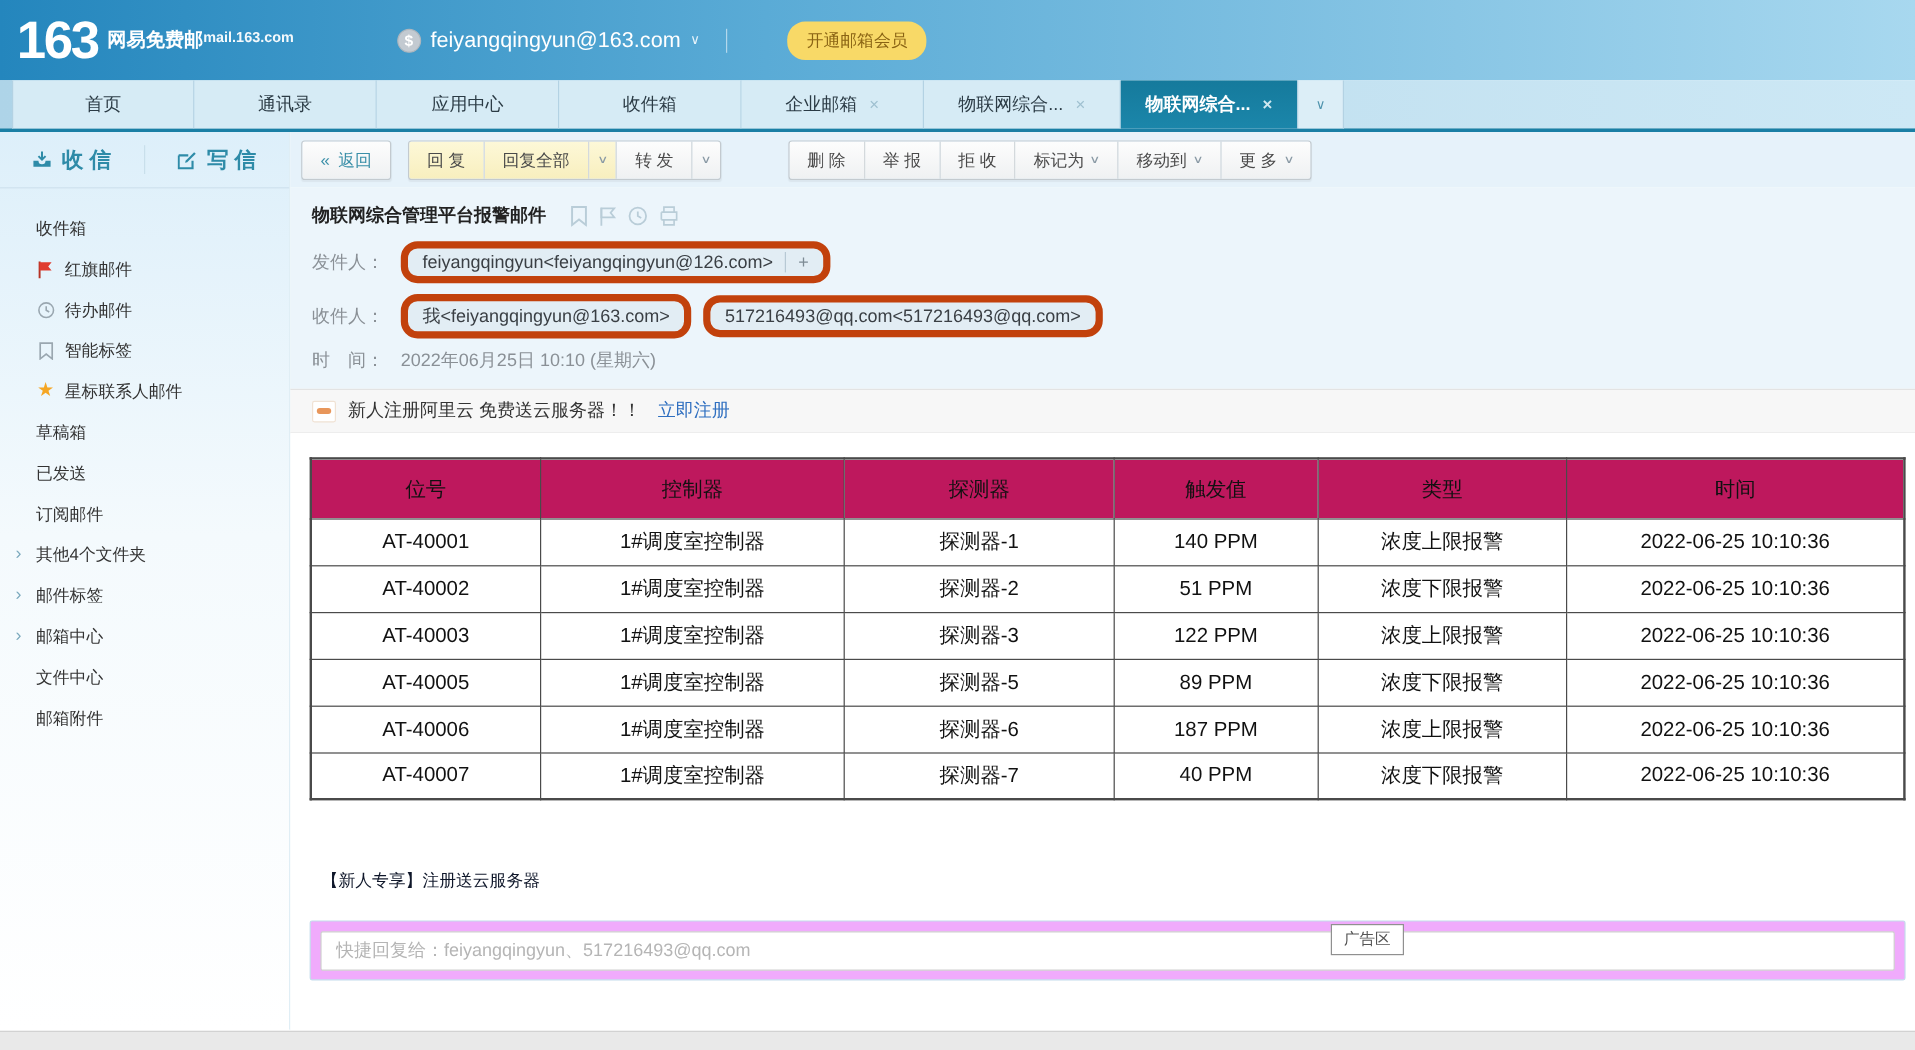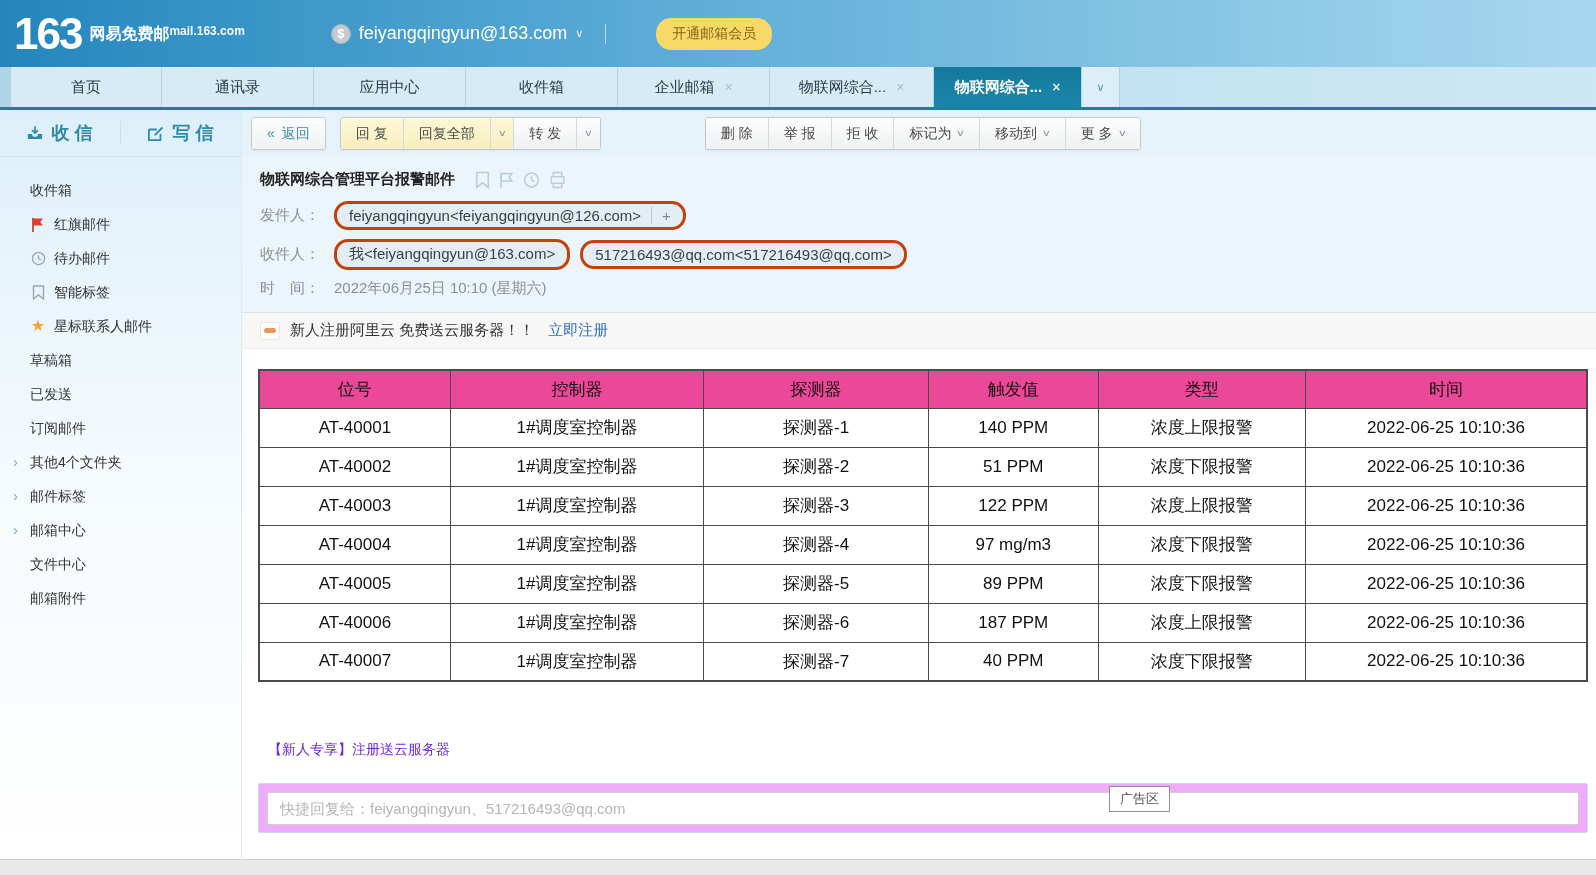--- a/index.html
+++ b/index.html
@@ -76,44 +76,44 @@
   .tbtn.back { color:#3a8fa8; }
 
   
   .mail-header { background:#ecf5fb; padding:14px 0 10px 18px; }
   .subject-row { display:flex; align-items:center; gap:8px; margin-bottom:12px; }
   .subject-row h1 { font-size:15px; color:#222; font-weight:700; margin-right:12px; }
   .subj-icons { display:flex; gap:9px; }
   .subj-icons svg { display:block; cursor:pointer; }
   .meta-row { display:flex; align-items:center; margin-bottom:9px; }
   .meta-label { font-size:15px; color:#8a9096; width:74px; flex:none; }
-  .pill { display:inline-flex; align-items:flex-start; background:#e2edf4; border:3px solid #c2410c;
+  .pill { display:inline-flex; align-items:flex-start; background:#e2edf4; border:6px solid #c2410c;
     border-radius:14px; padding:3px 12px; font-size:15px; color:#3a3f44; margin-right:10px; cursor:pointer; }
   .pill-plus { margin-left:10px; padding-left:10px; border-left:1px solid #b7c9d4;
     color:#7d8b94; font-size:15px; cursor:pointer; }
   .time-val { font-size:15px; color:#8a9096; }
 
   
   .ad-strip { height:37px; background:#f7f7f7; border-top:1px solid #e3e3e3; border-bottom:1px solid #ededed;
     display:flex; align-items:center; padding-left:18px; font-size:15px; color:#333; cursor:pointer; }
   .ad-logo { width:20px; height:18px; background:#fff; border:1px solid #f0e2d4; border-radius:2px;
     display:inline-flex; align-items:center; justify-content:center; margin-right:10px; }
   .ad-logo i { width:12px; height:5px; background:#e8965a; border-radius:3px; display:block; }
   .ad-link { color:#2f6fc0; margin-left:14px; text-decoration:none; cursor:pointer; }
 
   
   .mail-body { flex:1; background:#fff; padding:20px 8px 0 16px; position:relative; }
   table.alarm { width:100%; border-collapse:collapse; border:2px solid #4a4a4a;
     font-size:17px; color:#111; table-layout:fixed; }
   table.alarm th, table.alarm td { border:1px solid #4a4a4a; text-align:center; height:39px;
     font-weight:400; overflow:hidden; white-space:nowrap; }
-  table.alarm th { background:#ec4899; height:38px; }
+  table.alarm th { background:#be185d; height:50px; }
 
   .promo { margin:58px 0 0 10px; }
-  .promo a { font-size:14px; color:#6d28d9; text-decoration:none; cursor:pointer; }
+  .promo a { font-size:14px; color:#0f172a; text-decoration:none; cursor:pointer; }
 
   .quick-reply-wrap { margin:24px 0 0 0; position:relative; height:50px;
     background:#f0abfc; border:1px solid #c3dcec; border-radius:2px; }
   .quick-reply-wrap input { position:absolute; left:8px; top:8px; width:calc(100% - 16px); height:33px;
     border:1px solid #cfcfcf; border-radius:2px; padding-left:12px; font-size:15px; color:#333;
     font-family:inherit; outline:none; background:#fff; }
   .quick-reply-wrap input::placeholder { color:#b5b5b5; }
   .ad-area-label { position:absolute; top:2px; left:64%; background:#fff; border:1px solid #909090;
     font-size:13px; color:#555; padding:3px 10px; z-index:2; }
 
@@ -272,21 +272,21 @@
         <button class="tbtn yellow">回 复</button>
         <button class="tbtn yellow">回复全部</button>
         <button class="tbtn yellow caret-seg">
           <span class="caret">∨</span>
         </button>
         <button class="tbtn">转 发</button>
         <button class="tbtn caret-seg">
           <span class="caret">∨</span>
         </button>
       </div>
-      <div class="tgroup gap-big" style="margin-left:90px; margin-right:0;">
+      <div class="tgroup gap-big" style="margin-left:42px; margin-right:0;">
         <button class="tbtn">删 除</button>
         <button class="tbtn">举 报</button>
         <button class="tbtn">拒 收</button>
         <button class="tbtn">
           <span>标记为</span>
           <span class="caret">∨</span>
         </button>
         <button class="tbtn">
           <span>移动到</span>
           <span class="caret">∨</span>
@@ -387,28 +387,20 @@
           </tr>
           <tr>
             <td>AT-40003</td>
             <td>1#调度室控制器</td>
             <td>探测器-3</td>
             <td>122 PPM</td>
             <td>浓度上限报警</td>
             <td>2022-06-25 10:10:36</td>
           </tr>
           <tr>
-            <td>AT-40004</td>
-            <td>1#调度室控制器</td>
-            <td>探测器-4</td>
-            <td>97 mg/m3</td>
-            <td>浓度下限报警</td>
-            <td>2022-06-25 10:10:36</td>
-          </tr>
-          <tr>
             <td>AT-40005</td>
             <td>1#调度室控制器</td>
             <td>探测器-5</td>
             <td>89 PPM</td>
             <td>浓度下限报警</td>
             <td>2022-06-25 10:10:36</td>
           </tr>
           <tr>
             <td>AT-40006</td>
             <td>1#调度室控制器</td>

